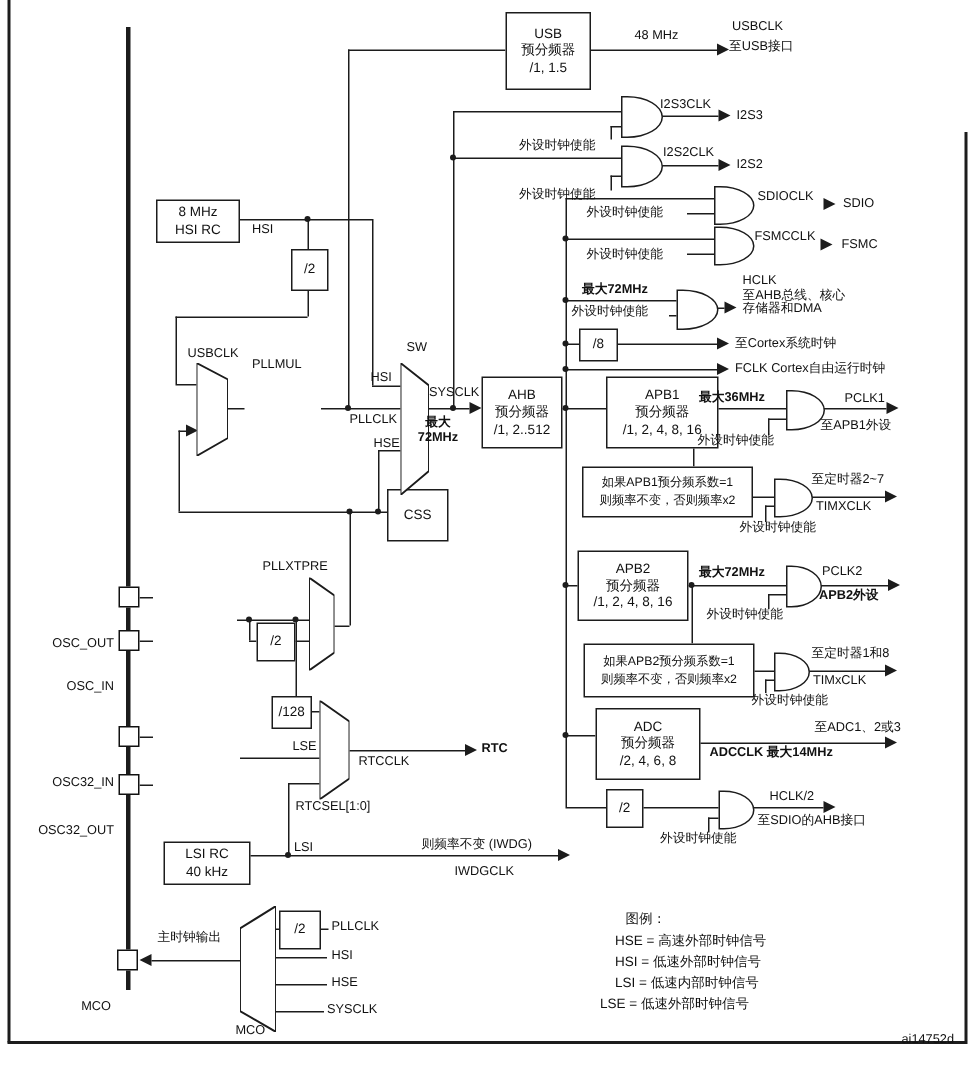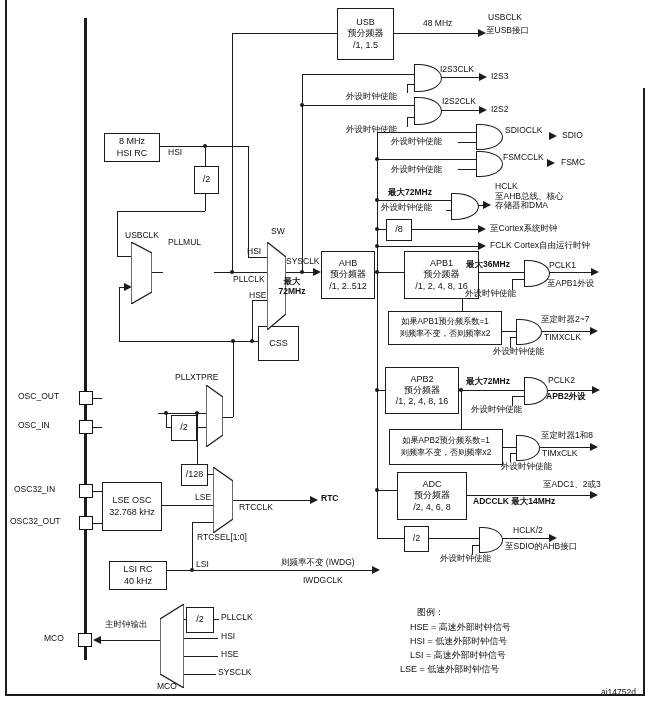--- a/index.html
+++ b/index.html
@@ -14,21 +14,21 @@
   .arl{position:absolute;width:0;height:0;border-top:4.5px solid transparent;border-bottom:4.5px solid transparent;
        border-right:8px solid #1c1c1c;margin-top:-4.5px;z-index:2;}
   .box{position:absolute;border:1.2px solid #1c1c1c;background:#fff;display:flex;flex-direction:column;
        align-items:center;justify-content:center;text-align:center;font-size:9px;line-height:1.25;z-index:2;}
   .note{font-size:8.2px;line-height:1.5;}
   .gate{position:absolute;border:1.3px solid #1c1c1c;background:#fff;
         border-radius:0 85% 85% 0 / 0 50% 50% 0;z-index:2;}
   .mux{position:absolute;z-index:2;}
   .lbl{position:absolute;font-size:8.5px;line-height:1.15;white-space:nowrap;z-index:3;}
   .b{font-weight:bold;}
-  .rl{text-align:left;}
+  .rl{text-align:right;margin-top:32px;}
   .wrap{white-space:normal;text-align:center;line-height:1.2;}
   .pin{position:absolute;width:12px;height:12px;border:1.6px solid #111;background:#fff;z-index:2;}
   .leg{font-size:9px;}
 </style>
 </head>
 <body>
 
 <div id="fig">
 
   <div class="v" style="left:5px;top:0;height:695px;width:1.5px"></div>
@@ -210,24 +210,20 @@
   </div>
   <div class="box" style="left:258px;top:326px;width:39px;height:33px">
     <span>CSS</span>
   </div>
   <div class="box" style="left:171px;top:415px;width:24px;height:24px">
     <span>/2</span>
   </div>
   <div class="box" style="left:181px;top:464px;width:25px;height:20px">
     <span>/128</span>
   </div>
-  <div class="box" style="left:102px;top:482px;width:58px;height:47px">
-    <span>LSE OSC</span>
-    <span>32.768 kHz</span>
-  </div>
   <div class="box" style="left:109px;top:561px;width:56px;height:27px">
     <span>LSI RC</span>
     <span>40 kHz</span>
   </div>
   <div class="box" style="left:404px;top:526px;width:23px;height:24px">
     <span>/2</span>
   </div>
   <div class="box" style="left:186px;top:607px;width:26px;height:24px">
     <span>/2</span>
   </div>
@@ -301,21 +297,21 @@
   <span class="lbl" style="left:125px;top:231px">USBCLK</span>
   <span class="lbl" style="left:168px;top:238px">PLLMUL</span>
   <span class="lbl" style="left:271px;top:227px">SW</span>
   <span class="lbl" style="left:247px;top:247px">HSI</span>
   <span class="lbl" style="left:233px;top:275px">PLLCLK</span>
   <span class="lbl" style="left:249px;top:291px">HSE</span>
   <span class="lbl" style="left:286px;top:257px">SYSCLK</span>
   <span class="lbl b wrap" style="left:275px;top:276px;width:34px">最大72MHz</span>
 
   <span class="lbl b" style="left:466px;top:260px">最大36MHz</span>
-  <span class="lbl" style="left:549px;top:261px">PCLK1</span>
+  <span class="lbl" style="left:563px;top:261px">PCLK1</span>
   <span class="lbl" style="left:547px;top:279px">至APB1外设</span>
   <span class="lbl" style="left:541px;top:315px">至定时器2~7</span>
   <span class="lbl" style="left:544px;top:333px">TIMXCLK</span>
 
   <span class="lbl b" style="left:466px;top:377px">最大72MHz</span>
   <span class="lbl" style="left:548px;top:376px">PCLK2</span>
   <span class="lbl b" style="left:546px;top:392px">APB2外设</span>
   <span class="lbl" style="left:541px;top:431px">至定时器1和8</span>
   <span class="lbl" style="left:542px;top:449px">TIMxCLK</span>
 
@@ -344,18 +340,18 @@
   <span class="lbl" style="left:105px;top:620px">主时钟输出</span>
   <span class="lbl" style="left:221px;top:613px">PLLCLK</span>
   <span class="lbl" style="left:221px;top:632px">HSI</span>
   <span class="lbl" style="left:221px;top:650px">HSE</span>
   <span class="lbl" style="left:218px;top:668px">SYSCLK</span>
   <span class="lbl" style="left:157px;top:682px">MCO</span>
 
   <span class="lbl leg b" style="left:417px;top:607px;font-weight:normal">图例：</span>
   <span class="lbl leg" style="left:410px;top:622px">HSE = 高速外部时钟信号</span>
   <span class="lbl leg" style="left:410px;top:636px">HSI = 低速外部时钟信号</span>
-  <span class="lbl leg" style="left:410px;top:650px">LSI = 高速外部时钟信号</span>
+  <span class="lbl leg" style="left:410px;top:650px">LSI = 低速内部时钟信号</span>
   <span class="lbl leg" style="left:400px;top:664px">LSE = 低速外部时钟信号</span>
 
   <span class="lbl" style="left:601px;top:688px">ai14752d</span>
 
 </div>
 
 </body></html>

